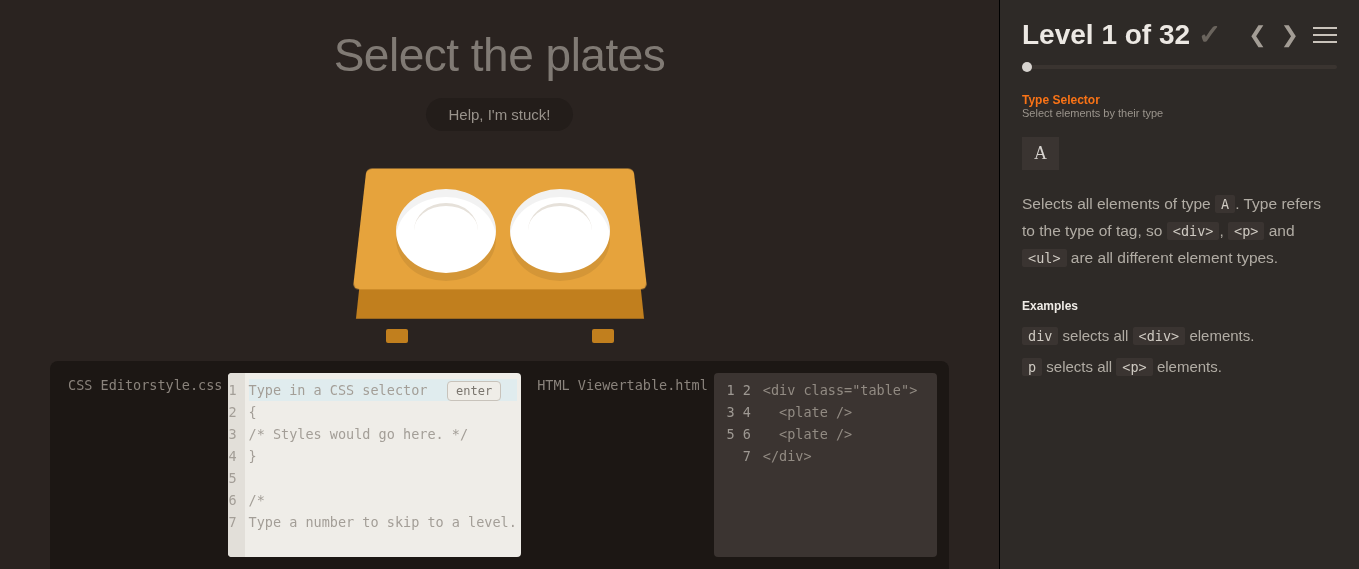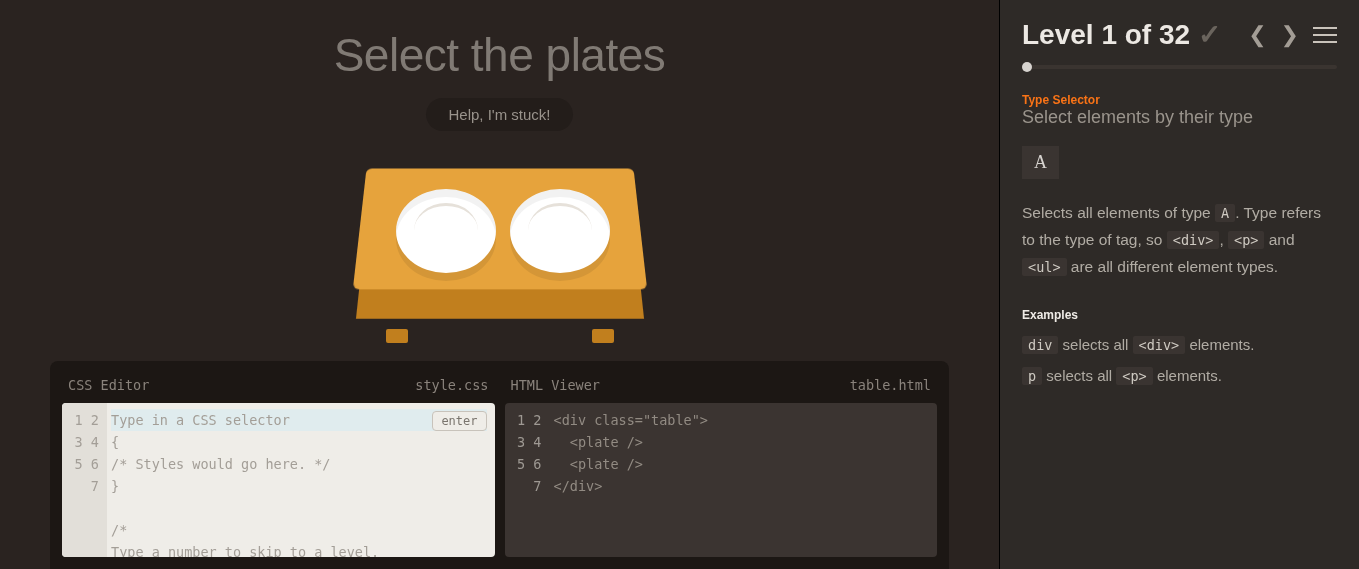--- a/index.html
+++ b/index.html
@@ -13,45 +13,45 @@
   .table-top { position: absolute; left: 10px; top: 0; width: 280px; height: 130px; background: #e6a33c; border-radius: 6px; transform: perspective(500px) rotateX(22deg); box-shadow: 0 34px 0 -6px #c17f1e; }
   .plate { position: absolute; width: 100px; height: 84px; border-radius: 50%; background: #fff; box-shadow: inset 0 8px 0 0 rgba(0,0,0,0.05), 0 8px 0 0 rgba(0,0,0,0.08); }
   .plate::after { content: ""; position: absolute; left: 18px; top: 14px; width: 64px; height: 52px; border-radius: 50%; border-top: 3px solid #e6e1da; }
   .plate.p1 { left: 46px; top: 28px; }
   .plate.p2 { left: 160px; top: 28px; }
   .leg { position: absolute; bottom: -2px; width: 22px; height: 14px; background: #c17f1e; border-radius: 2px; }
   .legL { left: 36px; }
   .legR { right: 36px; }
 
   .editors { position: absolute; bottom: 0; left: 50px; right: 50px; height: 208px; background: #1c1714; border-radius: 8px 8px 0 0; padding: 12px; display: flex; gap: 10px; }
-  .pane { flex: 1; display: flex; flex-direction: column; font-family: "Consolas", "Menlo", monospace; font-size: 13.5px; }
+  .pane { flex: 1; display: flex; flex-direction: row; font-family: "Consolas", "Menlo", monospace; font-size: 13.5px; }
   .pane-header { display: flex; justify-content: space-between; padding: 4px 6px 10px; color: #8a837c; }
   .pane-body { flex: 1; display: flex; position: relative; border-radius: 4px; overflow: hidden; }
   .gutter { width: 45px; background: transparent; color: #9e9993; text-align: right; padding: 6px 8px 0 0; line-height: 22px; }
   .code { flex: 1; padding: 6px 8px 0 4px; line-height: 22px; white-space: pre; color: #9e9993; }
   .css .pane-body { background: #efede8; }
   .css .gutter { background: #e2dfd9; color: #a39e97; }
   .css .code { color: #a39e97; }
   .css .input-line { background: #e0ecee; display: block; width: 100%; }
   .html .pane-body { background: #3b3431; }
   .html .code { color: #928b83; }
-  .enter-btn { position: absolute; right: 8px; top: 8px; background: #efede8; border: 1px solid #c8c3bb; border-radius: 4px; padding: 2px 8px; font-family: inherit; font-size: 12px; color: #7a756e; cursor: pointer; }
+  .enter-btn { position: absolute; right: 20px; top: 8px; background: #efede8; border: 1px solid #c8c3bb; border-radius: 4px; padding: 2px 8px; font-family: inherit; font-size: 12px; color: #7a756e; cursor: pointer; }
 
   .level-header { display: flex; align-items: center; justify-content: space-between; }
   .level-title { font-size: 28px; font-weight: 600; color: #ece8e3; display: flex; align-items: center; gap: 8px; }
   .check-icon { color: #6a645d; }
   .nav { display: flex; align-items: center; gap: 14px; color: #a39d95; }
   .nav span, .nav .burger { cursor: pointer; }
   .chev { font-size: 22px; }
   .burger { display: flex; flex-direction: column; gap: 5px; }
   .burger i { display: block; width: 24px; height: 2px; background: #c9c3bb; }
   .progress { height: 4px; background: #3a3430; margin: 14px 0 24px; position: relative; border-radius: 2px; }
   .progress .dot { position: absolute; left: 0; top: -3px; width: 10px; height: 10px; border-radius: 50%; background: #d7d3cf; }
   h2.sel { font-size: 12px; font-weight: 600; color: #f97316; }
-  .sub { font-size: 18px; color: #9a948c; margin-bottom: 18px; }
+  .sub { font-size: 11px; color: #9a948c; margin-bottom: 18px; }
   .syntax-badge { display: inline-block; background: #3a3431; color: #d7d3cf; padding: 6px 12px; font-size: 18px; margin-bottom: 20px; font-family: serif; }
   .help-text { font-size: 15.5px; line-height: 1.75; color: #b1aca4; }
   code.tag { background: #3a3431; padding: 1px 6px; border-radius: 2px; font-family: "Consolas", monospace; font-size: 13.5px; color: #cfcac2; }
   h3.ex { margin-top: 28px; font-size: 12px; font-weight: 600; color: #efebe6; margin-bottom: 14px; }
   .example-line { font-size: 15px; color: #b1aca4; margin-bottom: 14px; }
 </style>
 </head>
 <body>
 
 <div class="left">

